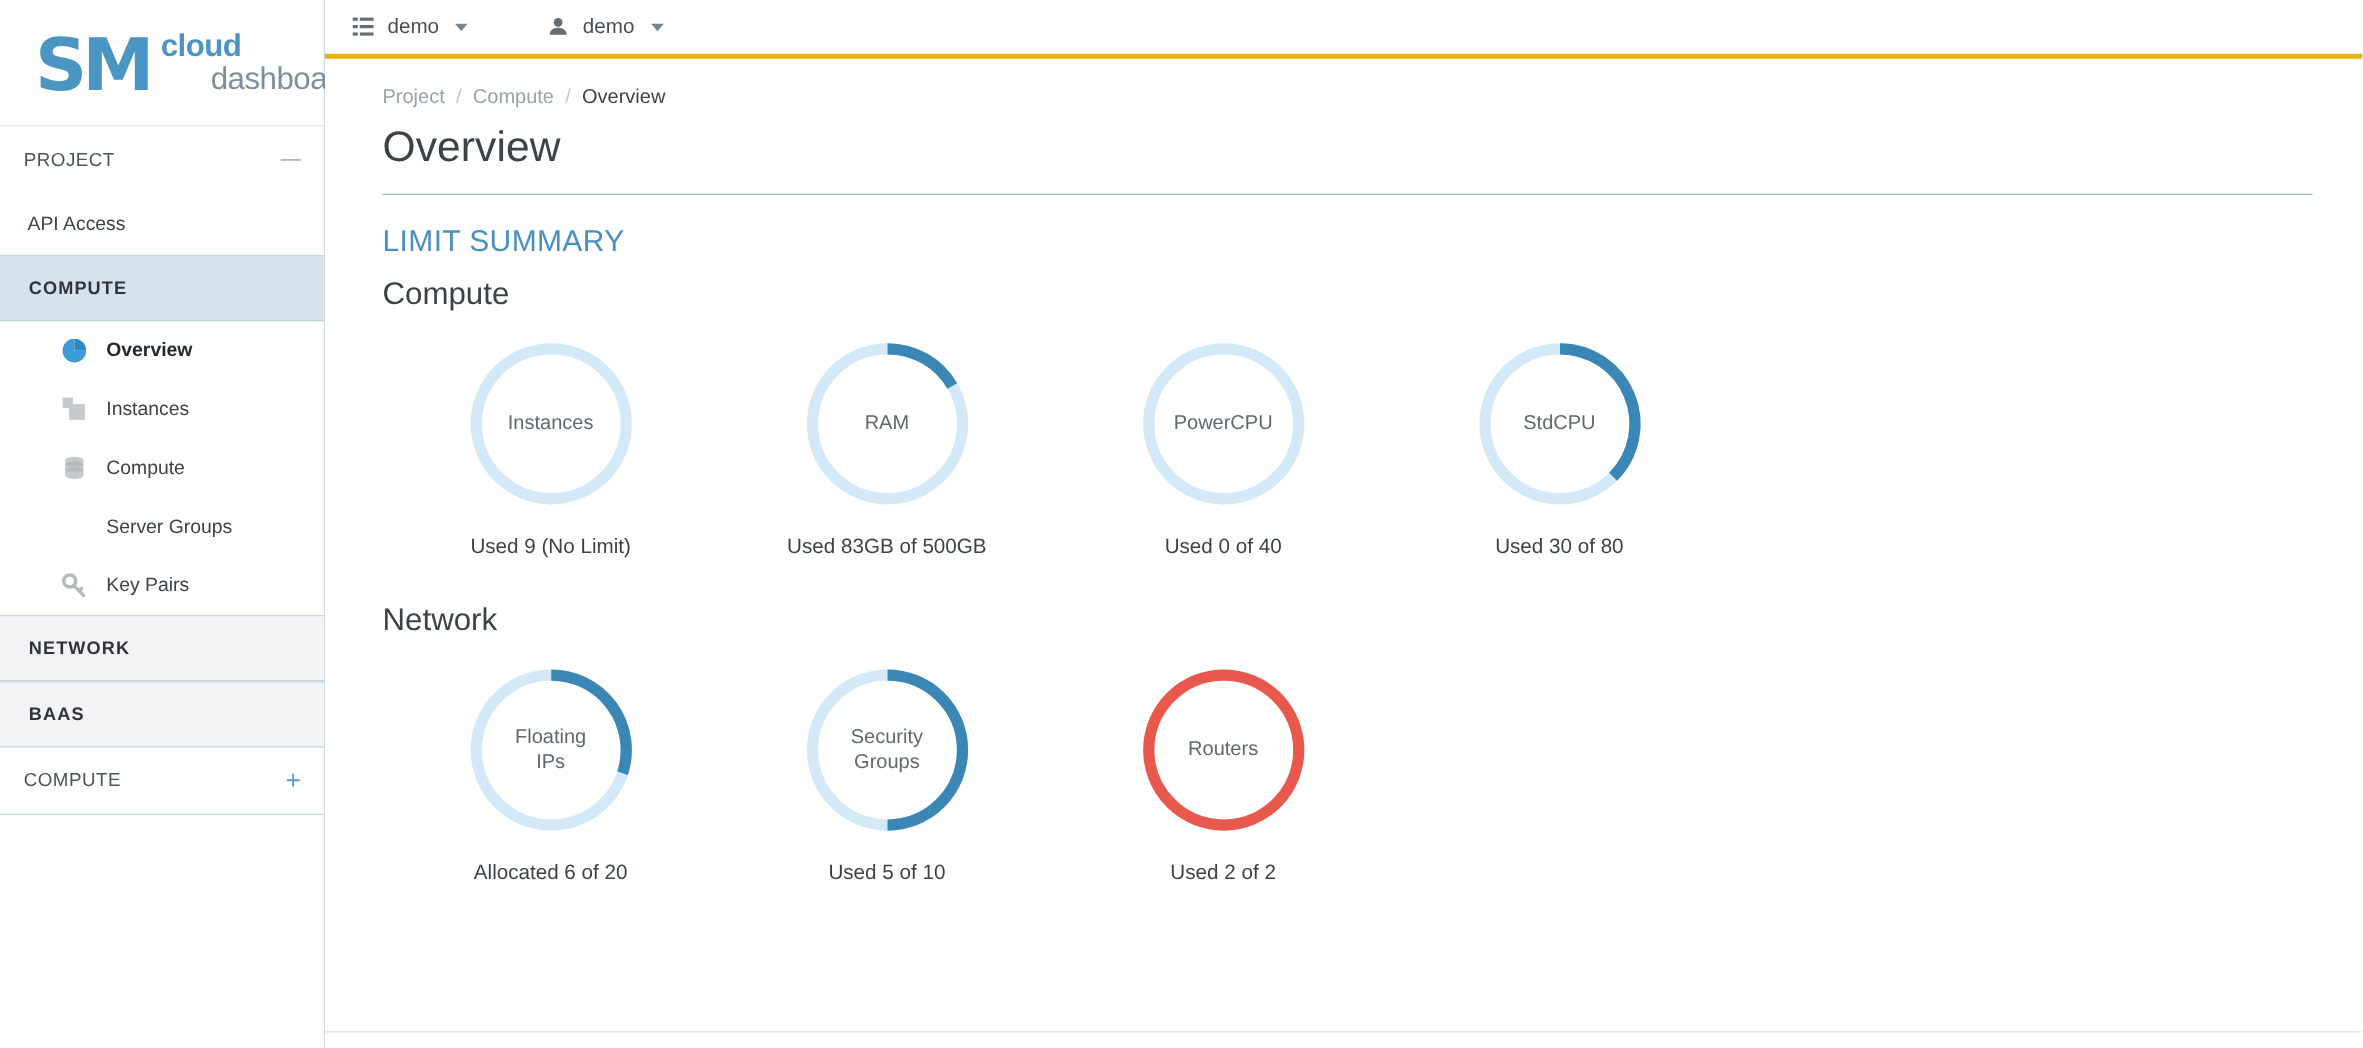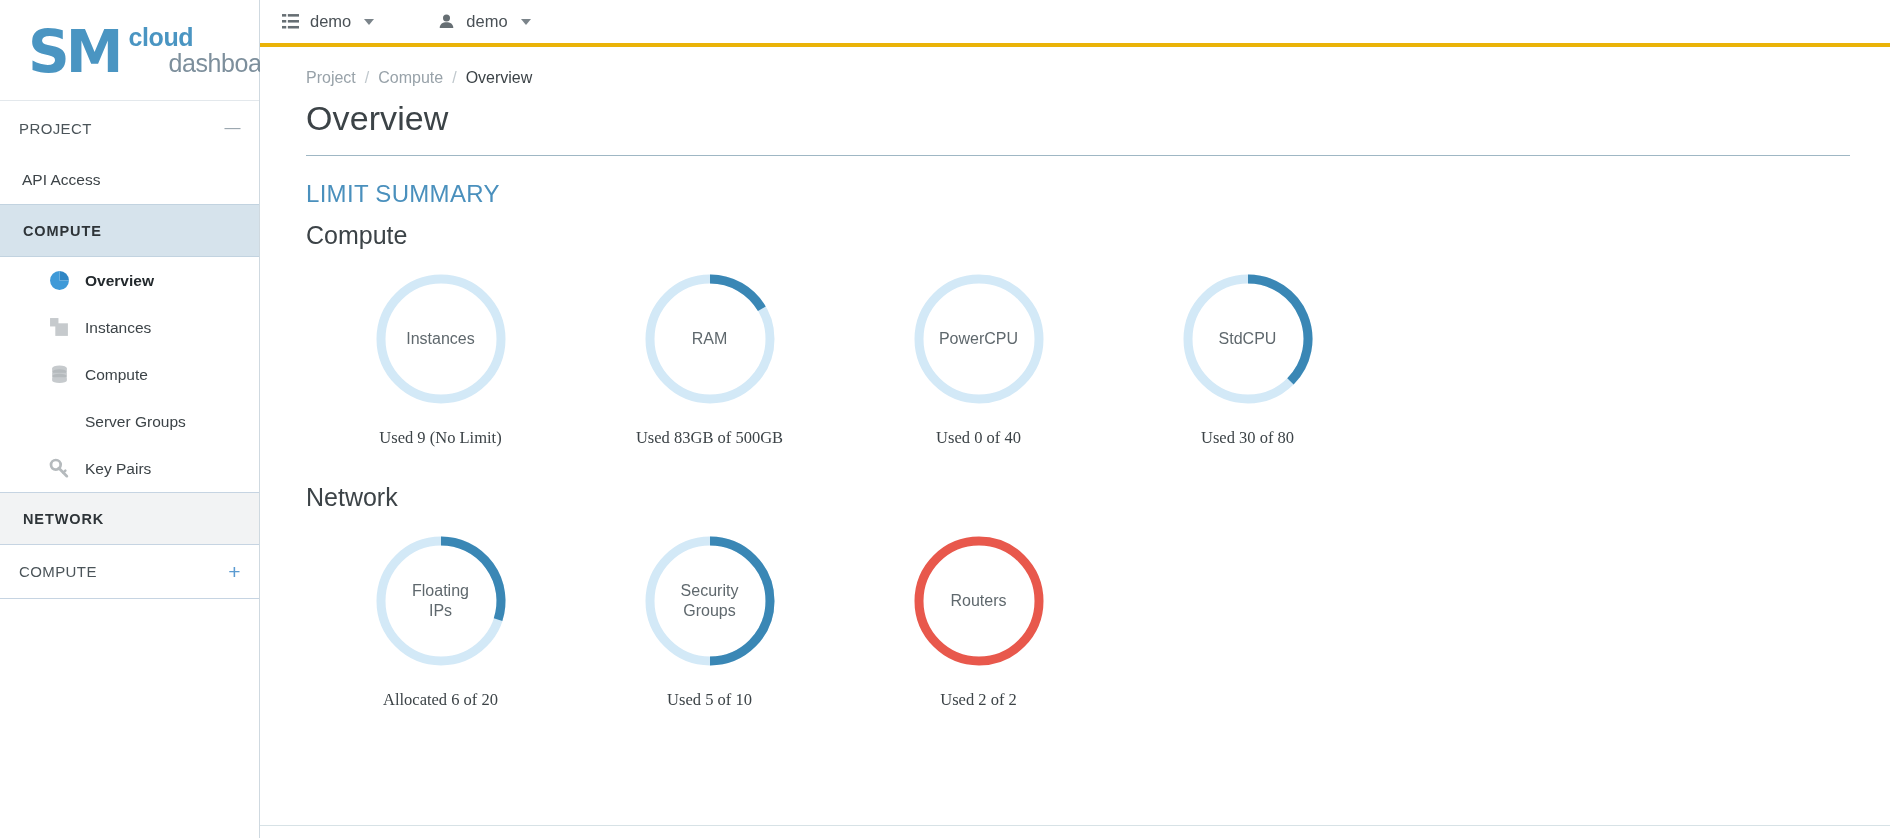--- a/index.html
+++ b/index.html
@@ -212,21 +212,20 @@
     font-size: 16px;
     color: #5f686d;
     line-height: 1.22;
     padding: 0 30px;
   }
   .gauge-caption {
     margin-top: 20px;
     font-size: 16.5px;
     color: #3c4347;
     white-space: nowrap;
-    font-family: Liberation Serif, serif;
   }
   .section-title.network { margin-top: 35px; }
   .bottom-rule {
     position: absolute;
     left: 0; right: 0;
     bottom: 12px;
     border-top: 1px solid #d7e2e6;
   }
 </style>
 </head>
@@ -305,20 +304,23 @@
           <circle cx="6.5" cy="6.5" r="4.6" fill="none" stroke="#b5babd" stroke-width="2.6"></circle>
           <path d="M9.3 9.6 L17 17.3" stroke="#b5babd" stroke-width="2.6" stroke-linecap="round"></path>
           <path d="M13.6 14 L15.6 12" stroke="#b5babd" stroke-width="2.4" stroke-linecap="round"></path>
         </svg>
       </span>
       <span>Key Pairs</span>
     </div>
 
     <div class="nav-group-header">
       <span>NETWORK</span>
+    </div>
+    <div class="nav-group-header">
+      <span>BAAS</span>
     </div>
 
     <div class="nav-section-label" style="border-bottom:1px solid #c6d4e2;">
       <span>COMPUTE</span>
       <span class="toggle plus">+</span>
     </div>
 
   </div>
 
   <div class="main">

